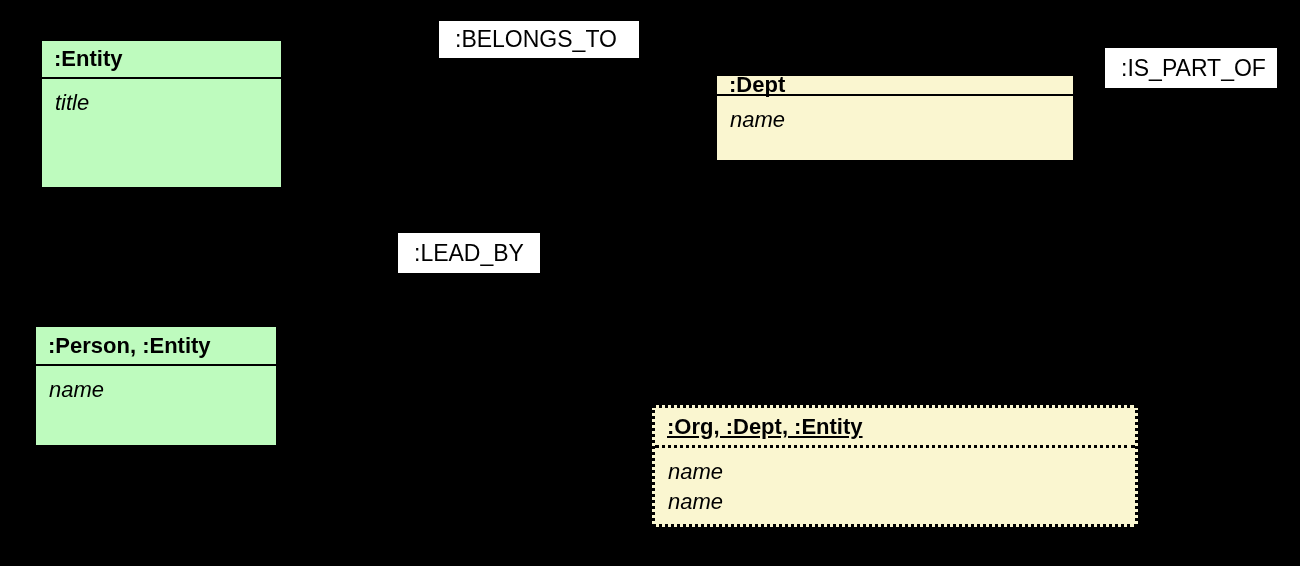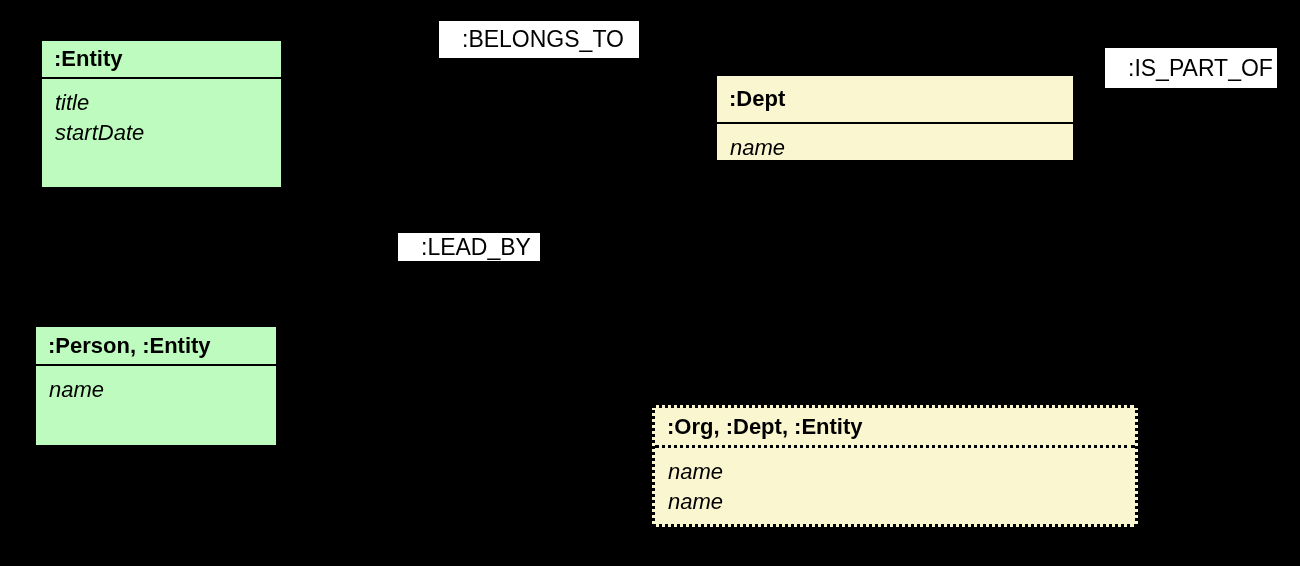--- a/index.html
+++ b/index.html
@@ -30,56 +30,56 @@
     align-items: center;
     padding: 0 12px;
     font-size: 22px;
     font-weight: bold;
     border-bottom: 2px solid var(--ink, #000000);
     white-space: nowrap;
   }
   .node.dotted .node-header {
     border-bottom-style: dotted;
     border-bottom-width: 3px;
+    text-decoration: underline;
   }
   .node-body {
     box-sizing: border-box;
     padding: 9px 12px 0 13px;
     font-size: 22px;
     font-style: italic;
     line-height: 30px;
   }
   .attr { white-space: nowrap; }
   .rel-label {
     position: absolute;
     box-sizing: border-box;
     display: flex;
     align-items: center;
-    padding: 0 23px;
+    padding: 0 16px;
     background: var(--label-bg, #FFFFFF);
     color: var(--ink, #000000);
     font-size: 23px;
     white-space: nowrap;
   }
 </style>
 </head>
 <body>
 
 <div class="canvas" style="--bg: #000000; --ink: #000000; --node-green: #BEFBBE; --node-yellow: #FAF6D0; --label-bg: #FFFFFF;">
 
   <div class="node green" style="left:40px; top:39px; width:243px; height:150px;">
     <div class="node-header" style="height:38px;">:Entity</div>
     <div class="node-body">
       <div class="attr">title</div>
-      <div class="attr">startDate</div>
     </div>
   </div>
 
   <div class="node yellow" style="left:715px; top:74px; width:360px; height:88px;">
-    <div class="node-header" style="height:48px;">:Dept</div>
+    <div class="node-header" style="height:20px;">:Dept</div>
     <div class="node-body">
       <div class="attr">name</div>
     </div>
   </div>
 
   <div class="node green" style="left:34px; top:325px; width:244px; height:122px;">
     <div class="node-header" style="height:39px;">:Person, :Entity</div>
     <div class="node-body">
       <div class="attr">name</div>
     </div>
@@ -90,16 +90,16 @@
     <div class="node-body">
       <div class="attr">name</div>
       <div class="attr">name</div>
     </div>
   </div>
 
   <div class="rel-label" style="left:439px; top:21px; width:200px; height:37px;">:BELONGS_TO</div>
 
   <div class="rel-label" style="left:1105px; top:48px; width:172px; height:40px;">:IS_PART_OF</div>
 
-  <div class="rel-label" style="left:398px; top:233px; width:142px; height:28px;">:LEAD_BY</div>
+  <div class="rel-label" style="left:398px; top:233px; width:142px; height:40px;">:LEAD_BY</div>
 
 
 </div>
 
 </body></html>

